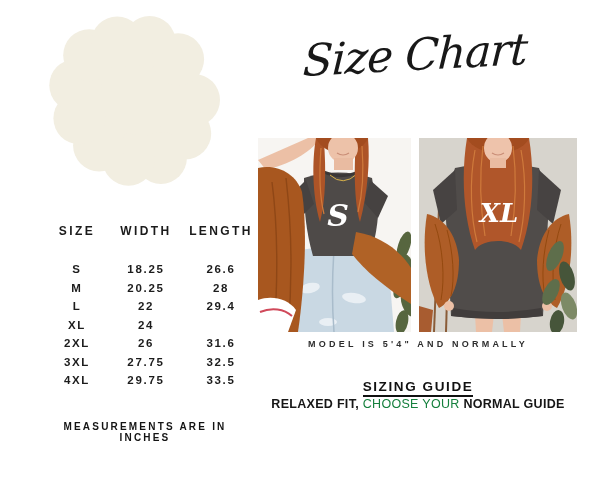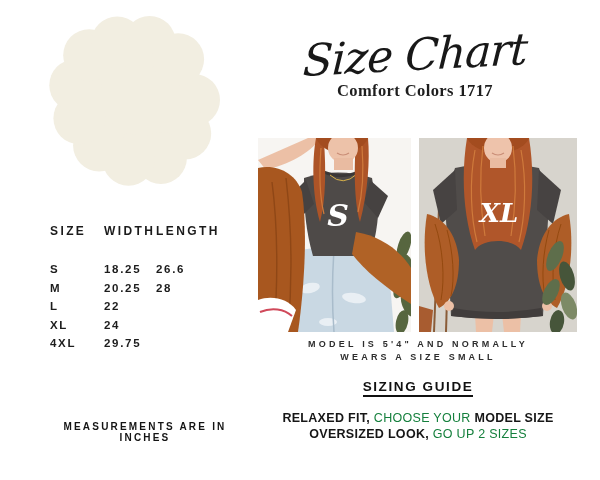--- a/index.html
+++ b/index.html
@@ -16,41 +16,41 @@
     font-family:"DejaVu Serif",serif;font-style:italic;font-weight:400;
     font-size:44px;line-height:58px;color:#181818;
     transform:rotate(-3deg) skewX(-6deg);letter-spacing:-1px;
   }
   #subtitle{
     font-family:"Liberation Serif",serif;font-size:16.5px;font-weight:600;
     color:#1e1e1e;letter-spacing:.4px;margin-top:-3px;
   }
   
   #size-table{position:absolute;left:50px;top:224px;width:172px;}
-  .t-head,.t-row{display:grid;grid-template-columns:54px 52px 66px;}
+  .t-head,.t-row{display:grid;grid-template-columns:54px 52px 66px;text-align:center;gap:16px;}
   .t-head{font-weight:700;font-size:12px;letter-spacing:2.4px;margin-bottom:22px;}
   .t-row{font-weight:700;font-size:11.5px;letter-spacing:1.7px;height:18.5px;line-height:18.5px;color:#1c1c1c;}
   #measure-note{
     position:absolute;left:36px;top:405px;width:218px;text-align:center;
     font-weight:700;font-size:10px;letter-spacing:2.2px;color:#141414;margin-top:16px;
   }
   
   .photo{position:absolute;top:138px;height:194px;overflow:hidden;}
   #photo-left{left:258px;width:153px;}
   #photo-right{left:419px;width:158px;}
   .photo svg{display:block;}
   
   #model-caption{
     position:absolute;left:256px;top:338px;width:324px;text-align:center;
     font-weight:700;font-size:9px;letter-spacing:3.2px;line-height:12.5px;color:#2e2e2e;
   }
   #sizing-guide{position:absolute;left:256px;top:377px;width:324px;text-align:center;}
   #sizing-heading{
     display:inline-block;font-weight:700;font-size:13.5px;letter-spacing:1.6px;
-    color:#111;border-bottom:2.5px solid #111;padding-bottom:1px;margin-bottom:14px;
+    color:#111;border-bottom:2.5px solid #111;padding-bottom:1px;margin-bottom:0;
   }
   .guide-line{font-size:12.5px;line-height:15.5px;letter-spacing:.3px;color:#161616;}
   .guide-line .b{font-weight:700;}
   .guide-line .r{font-weight:400;color:#15803d;}
 </style>
 </head>
 <body>
 
 <div id="frame">
 
@@ -66,21 +66,20 @@
       <circle cx="27.3" cy="71.2" r="26"></circle>
       <circle cx="41.2" cy="41.2" r="26"></circle>
       <circle cx="69.2" cy="28.4" r="26"></circle>
       <circle cx="101.6" cy="28.0" r="26"></circle>
       <circle cx="130.1" cy="45.3" r="26"></circle>
     </g>
   </svg>
 
   <div id="title-block">
     <div id="script-title">Size Chart</div>
-    <div id="subtitle">Comfort Colors 1717</div>
   </div>
 
   <div id="size-table">
     <div class="t-head">
       <span>SIZE</span>
       <span>WIDTH</span>
       <span>LENGTH</span>
     </div>
     <div class="t-row">
       <span>S</span>
@@ -88,28 +87,40 @@
       <span>26.6</span>
     </div>
     <div class="t-row">
       <span>M</span>
       <span>20.25</span>
       <span>28</span>
     </div>
     <div class="t-row">
       <span>L</span>
       <span>22</span>
+      <span>29.4</span>
     </div>
     <div class="t-row">
       <span>XL</span>
       <span>24</span>
     </div>
     <div class="t-row">
+      <span>2XL</span>
+      <span>26</span>
+      <span>31.6</span>
+    </div>
+    <div class="t-row">
+      <span>3XL</span>
+      <span>27.75</span>
+      <span>32.5</span>
+    </div>
+    <div class="t-row">
       <span>4XL</span>
       <span>29.75</span>
+      <span>33.5</span>
     </div>
   </div>
 
   <div id="measure-note">MEASUREMENTS ARE IN INCHES</div>
 
   <div id="photo-left" class="photo">
     <svg viewBox="0 0 153 194" width="153" height="194">
       <rect width="153" height="194" fill="#f7f5f2"></rect>
       <g fill="#57663f">
         <ellipse cx="146" cy="108" rx="6" ry="15" transform="rotate(18 146 108)"></ellipse>
@@ -205,32 +216,26 @@
         <ellipse cx="132" cy="154" rx="7" ry="14" transform="rotate(26 132 154)" fill="#5e6e4b"></ellipse>
         <ellipse cx="150" cy="168" rx="7" ry="14" transform="rotate(-20 150 168)" fill="#7d8a66"></ellipse>
         <ellipse cx="138" cy="184" rx="7" ry="12" transform="rotate(10 138 184)" fill="#46553a"></ellipse>
       </g>
       <text x="80" y="84" text-anchor="middle" font-family="DejaVu Serif, serif" font-style="italic" font-weight="bold" font-size="26" fill="#ffffff">XL</text>
     </svg>
   </div>
 
   <div id="model-caption">
     <div>MODEL IS 5'4" AND NORMALLY</div>
-    <div>WEARS A SIZE SMALL</div>
   </div>
 
   <div id="sizing-guide">
     <div>
       <span id="sizing-heading">SIZING GUIDE</span>
     </div>
     <div class="guide-line">
       <span class="b">RELAXED FIT,</span>
       <span class="r">CHOOSE YOUR</span>
-      <span class="b">MODEL SIZE</span>
-    </div>
-    <div class="guide-line">
-      <span class="b">OVERSIZED LOOK,</span>
-      <span class="r">GO UP 2 SIZES</span>
-      <span class="b"></span>
+      <span class="b">NORMAL GUIDE</span>
     </div>
   </div>
 
 </div>
 
 </body></html>

